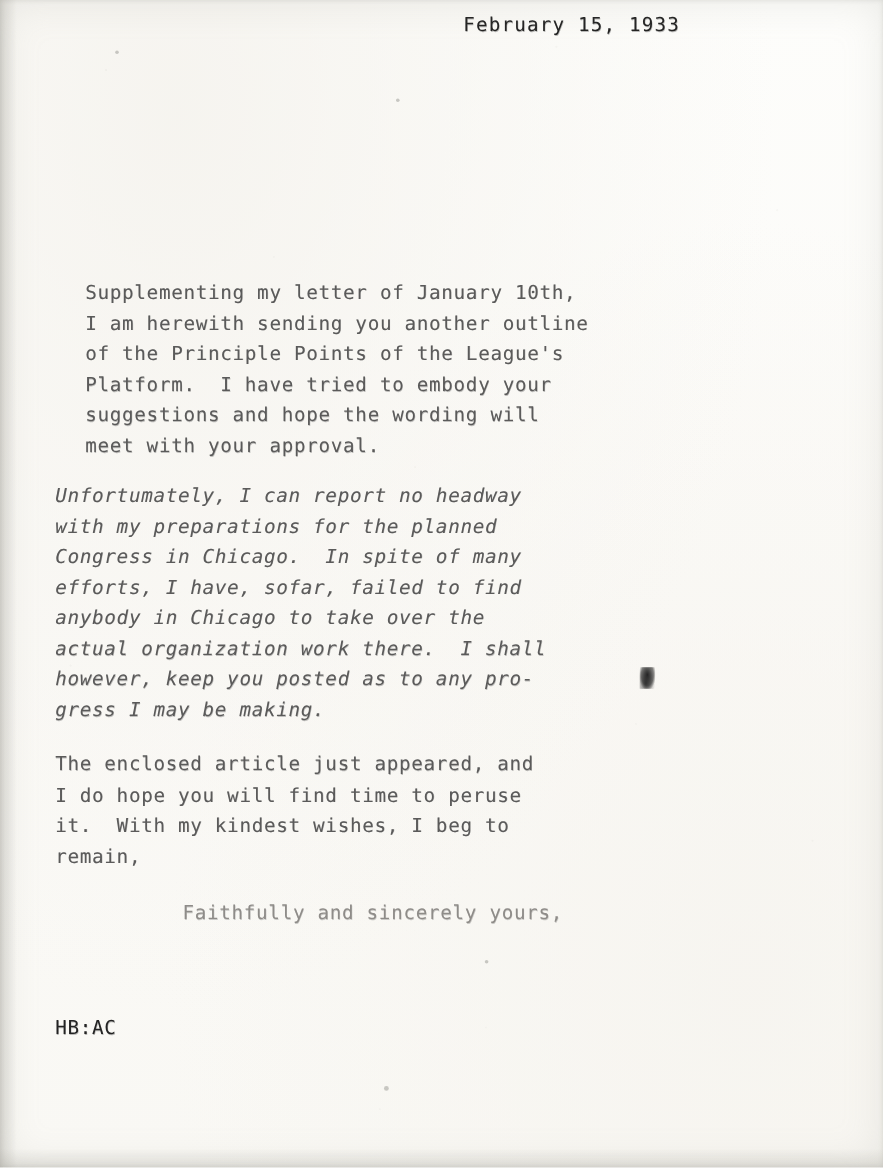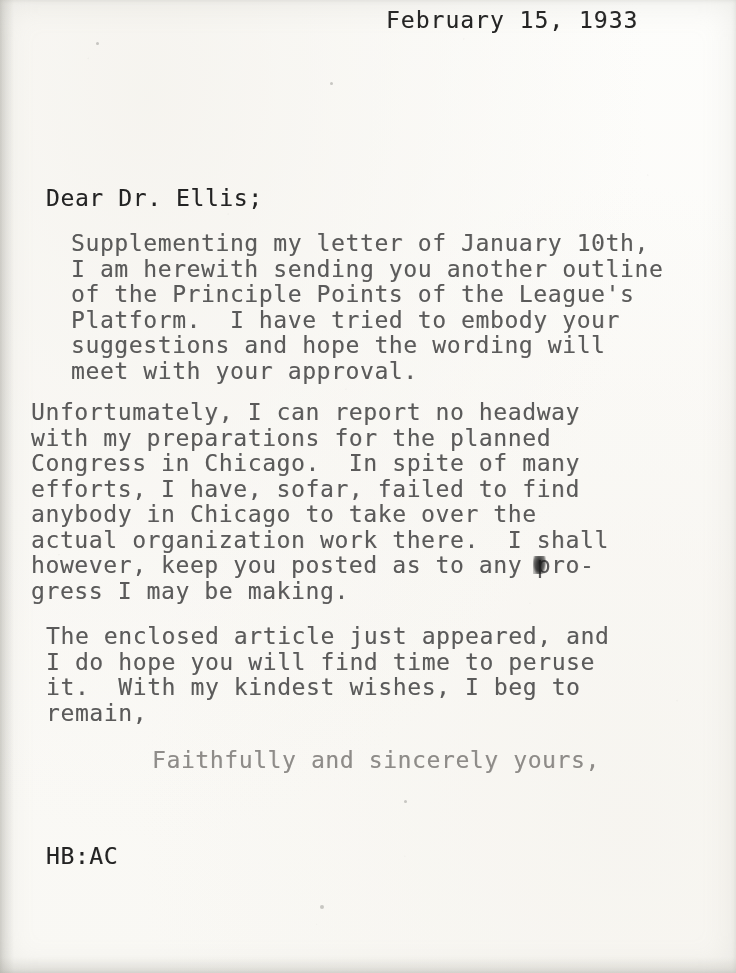--- a/index.html
+++ b/index.html
@@ -66,40 +66,40 @@
     position: absolute;
     left: 0; right: 0; bottom: 0; height: 16px;
     background: linear-gradient(0deg, rgba(150,148,140,0.22) 0%, rgba(255,255,255,0) 100%);
     pointer-events: none;
   }
 
   .typed {
     position: absolute;
     color: #232323;
     font-family: "DejaVu Sans Mono", monospace;
-    font-size: 23px;
+    font-size: 16px;
     line-height: 25.5px;
     letter-spacing: 0.6px;
     white-space: pre;
     text-shadow: 0.35px 0.35px 0 rgba(90,90,90,0.40);
   }
 
   
   .faded   { color: #4a4a4a; opacity: 0.90; }
   .faintest{ color: #6a6764; opacity: 0.74; }
 
   #date-line {
     left: 386px;
     top: 8px;
     letter-spacing: 1.0px;
   }
   #addressee-block { left: 46px; top: 85px; }
   #salutation      { left: 46px; top: 186px; }
   #para-1          { left: 46px; top: 231px; margin-left: 25px; }
-  #para-2          { left: 31px; top: 400px; }
+  #para-2          { left: 46px; top: 400px; font-style: italic; }
   #para-3          { left: 46px; top: 624px; }
   #closing         { left: 152px; top: 748px; }
   #initials        { left: 46px; top: 844px; }
 
   
   .ink-blot {
     position: absolute;
     left: 533px;
     top: 556px;
     width: 13px;
@@ -121,21 +121,20 @@
 </head>
 <body>
 
 <div class="page">
 
   <div class="speckle"></div>
 
   <div class="typed" id="date-line">February 15, 1933</div>
 
 
-  <div class="typed" id="salutation">Dear Dr. Ellis;</div>
 
   <div class="typed faded" id="para-1">Supplementing my letter of January 10th,
 I am herewith sending you another outline
 of the Principle Points of the League's
 Platform.  I have tried to embody your
 suggestions and hope the wording will
 meet with your approval.</div>
 
   <div class="typed faded" id="para-2">Unfortumately, I can report no headway
 with my preparations for the planned

